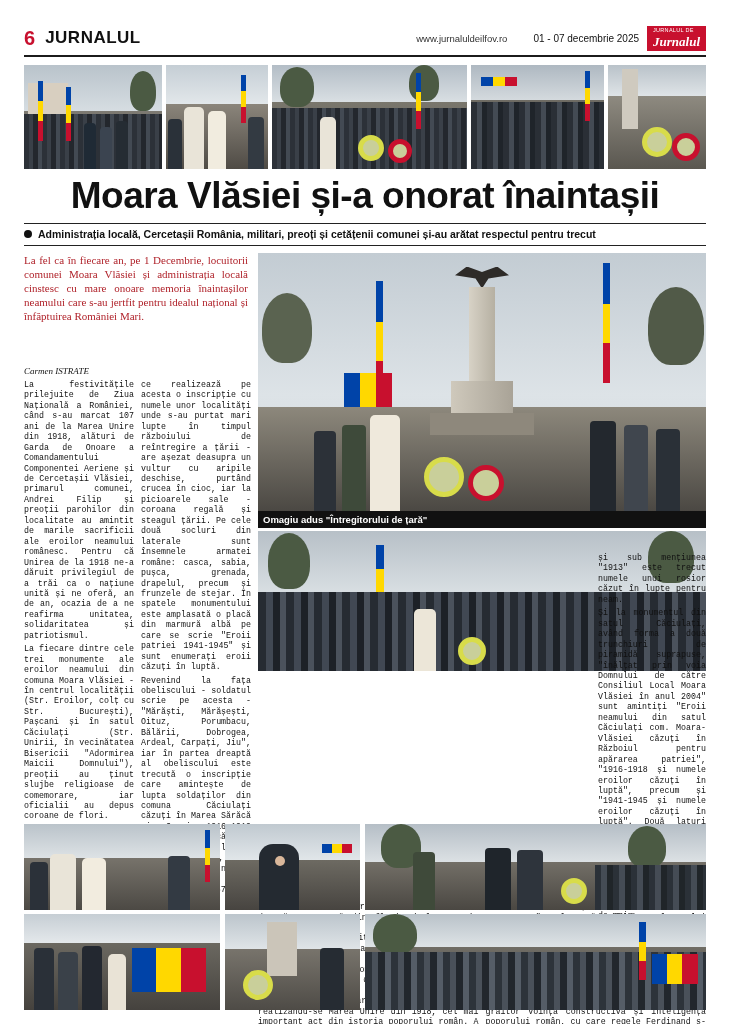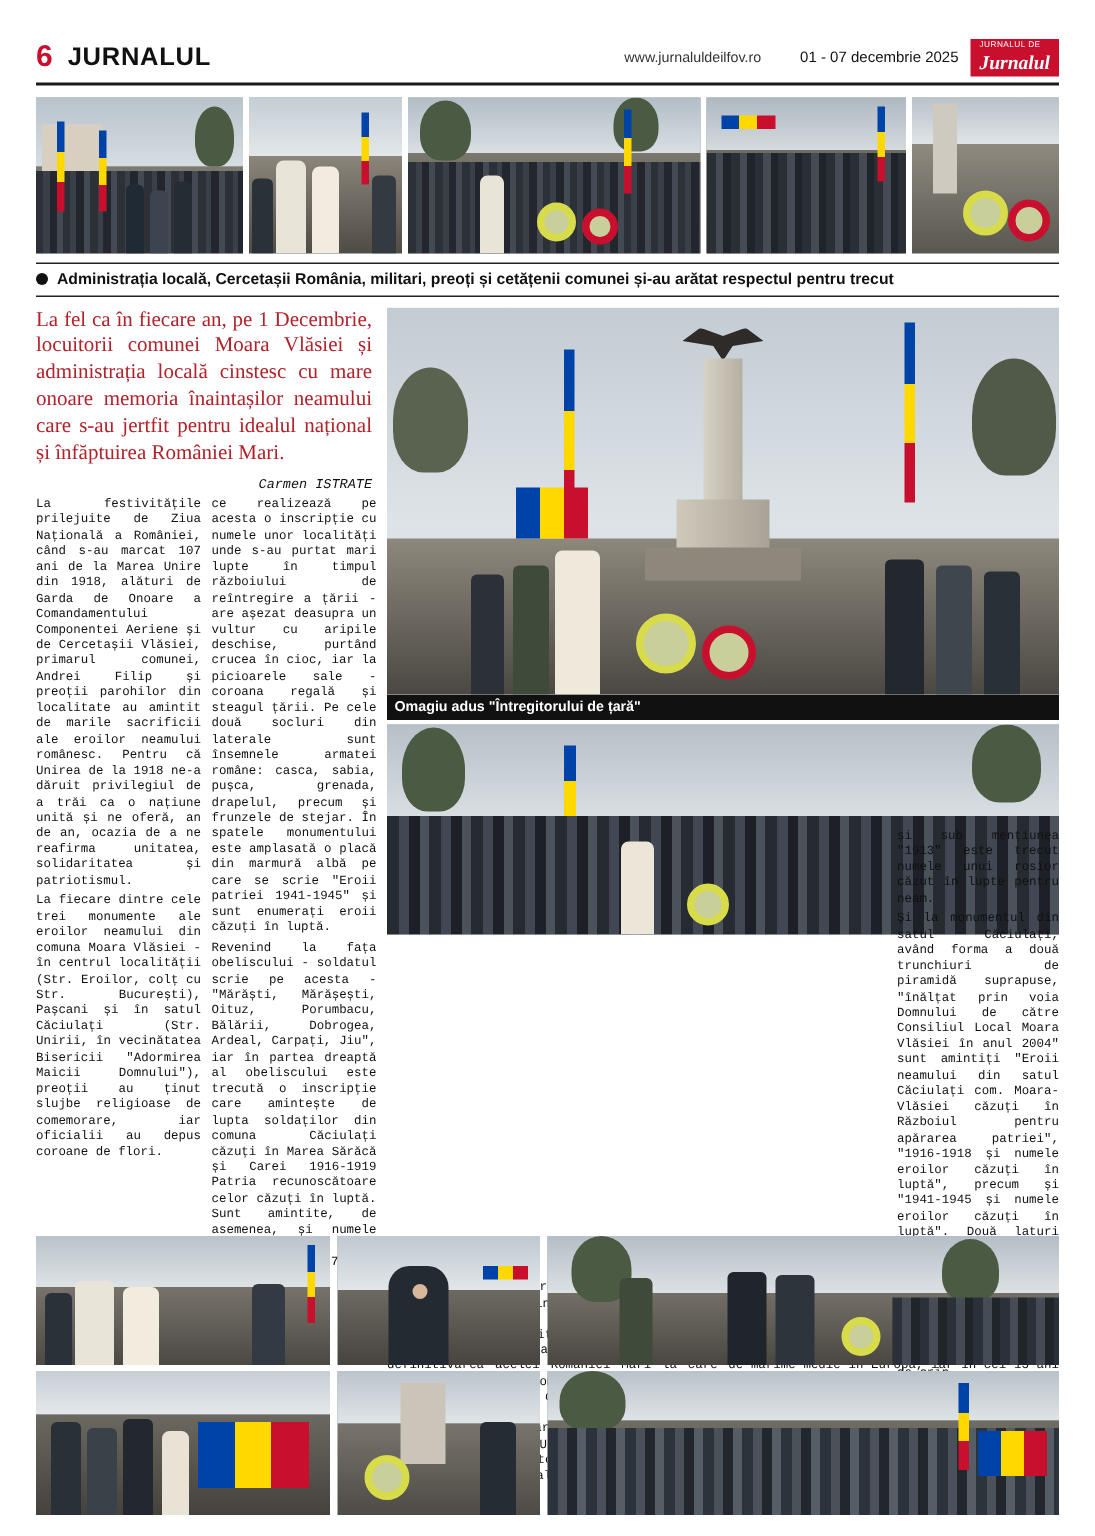--- a/index.html
+++ b/index.html
@@ -109,30 +109,30 @@
     font-family:"Liberation Sans", sans-serif;
     font-size:10.5px; font-weight:bold;
     display:flex; align-items:center; gap:6px;
     margin-bottom:7px;
   }
   .bullet { width:8px;height:8px;border-radius:50%;background:#111;flex:none; }
 
   
   .lede {
     font-family:"Liberation Serif", serif;
-    font-size:14px; line-height:1.28; color:#b0232b;
+    font-size:11px; line-height:1.28; color:#b0232b;
     width:224px;
     float:left;
     margin:0 0 6px 0;
     text-align:justify;
   }
   .byline {
-    font-family:Liberation Mono, monospace;
-    font-style:italic; font-size:9px; text-align:right;
-    width:224px; float:left; clear:left; margin-bottom:4px;
+    font-family:Liberation Serif, serif;
+    font-style:italic; font-size:9px; 
+    width:224px; float:left; clear:left; margin-bottom:4px;margin-top:37px;
   }
 
   .maingrid { display:flex; gap:7px; }
   .colA { width:110px; }
   .colB { width:110px; }
   .colRight { flex:1; }
 
   p.col {
     font-size:8.3px; line-height:1.26; text-align:justify;
     margin:0 0 3px 0;
@@ -216,20 +216,21 @@
 
     <div class="ph p5">
       <div class="sky" style="height:30%;background:linear-gradient(#b9c2c9,#dfe4e7);"></div>
       <div class="ground" style="height:70%;background:linear-gradient(#8e8a80,#5a5750);"></div>
       <div class="mon-col" style="position:absolute;left:14px;top:4px;width:16px;height:60px;background:#cfcabf;"></div>
       <div class="wreath" style="left:34px;bottom:12px;width:30px;height:30px;"></div>
       <div class="wreath" style="right:6px;bottom:8px;width:28px;height:28px;border-color:#c8102e;"></div>
     </div>
   </div>
 
+  <div class="headline">Moara Vlăsiei și-a onorat înaintașii</div>
   <div class="subdeck">
     <span class="bullet"></span>
     <span>Administrația locală, Cercetașii România, militari, preoți și cetățenii comunei și-au arătat respectul pentru trecut</span>
   </div>
 
   <div class="maingrid">
 
     <div style="width:227px;">
       <div class="lede">La fel ca în fiecare an, pe 1 Decembrie, locuitorii comunei Moara Vlăsiei și administrația locală cinstesc cu mare onoare memoria înaintașilor neamului care s-au jertfit pentru idealul național și înfăptuirea României Mari.</div>
       <div class="byline">Carmen ISTRATE</div>

